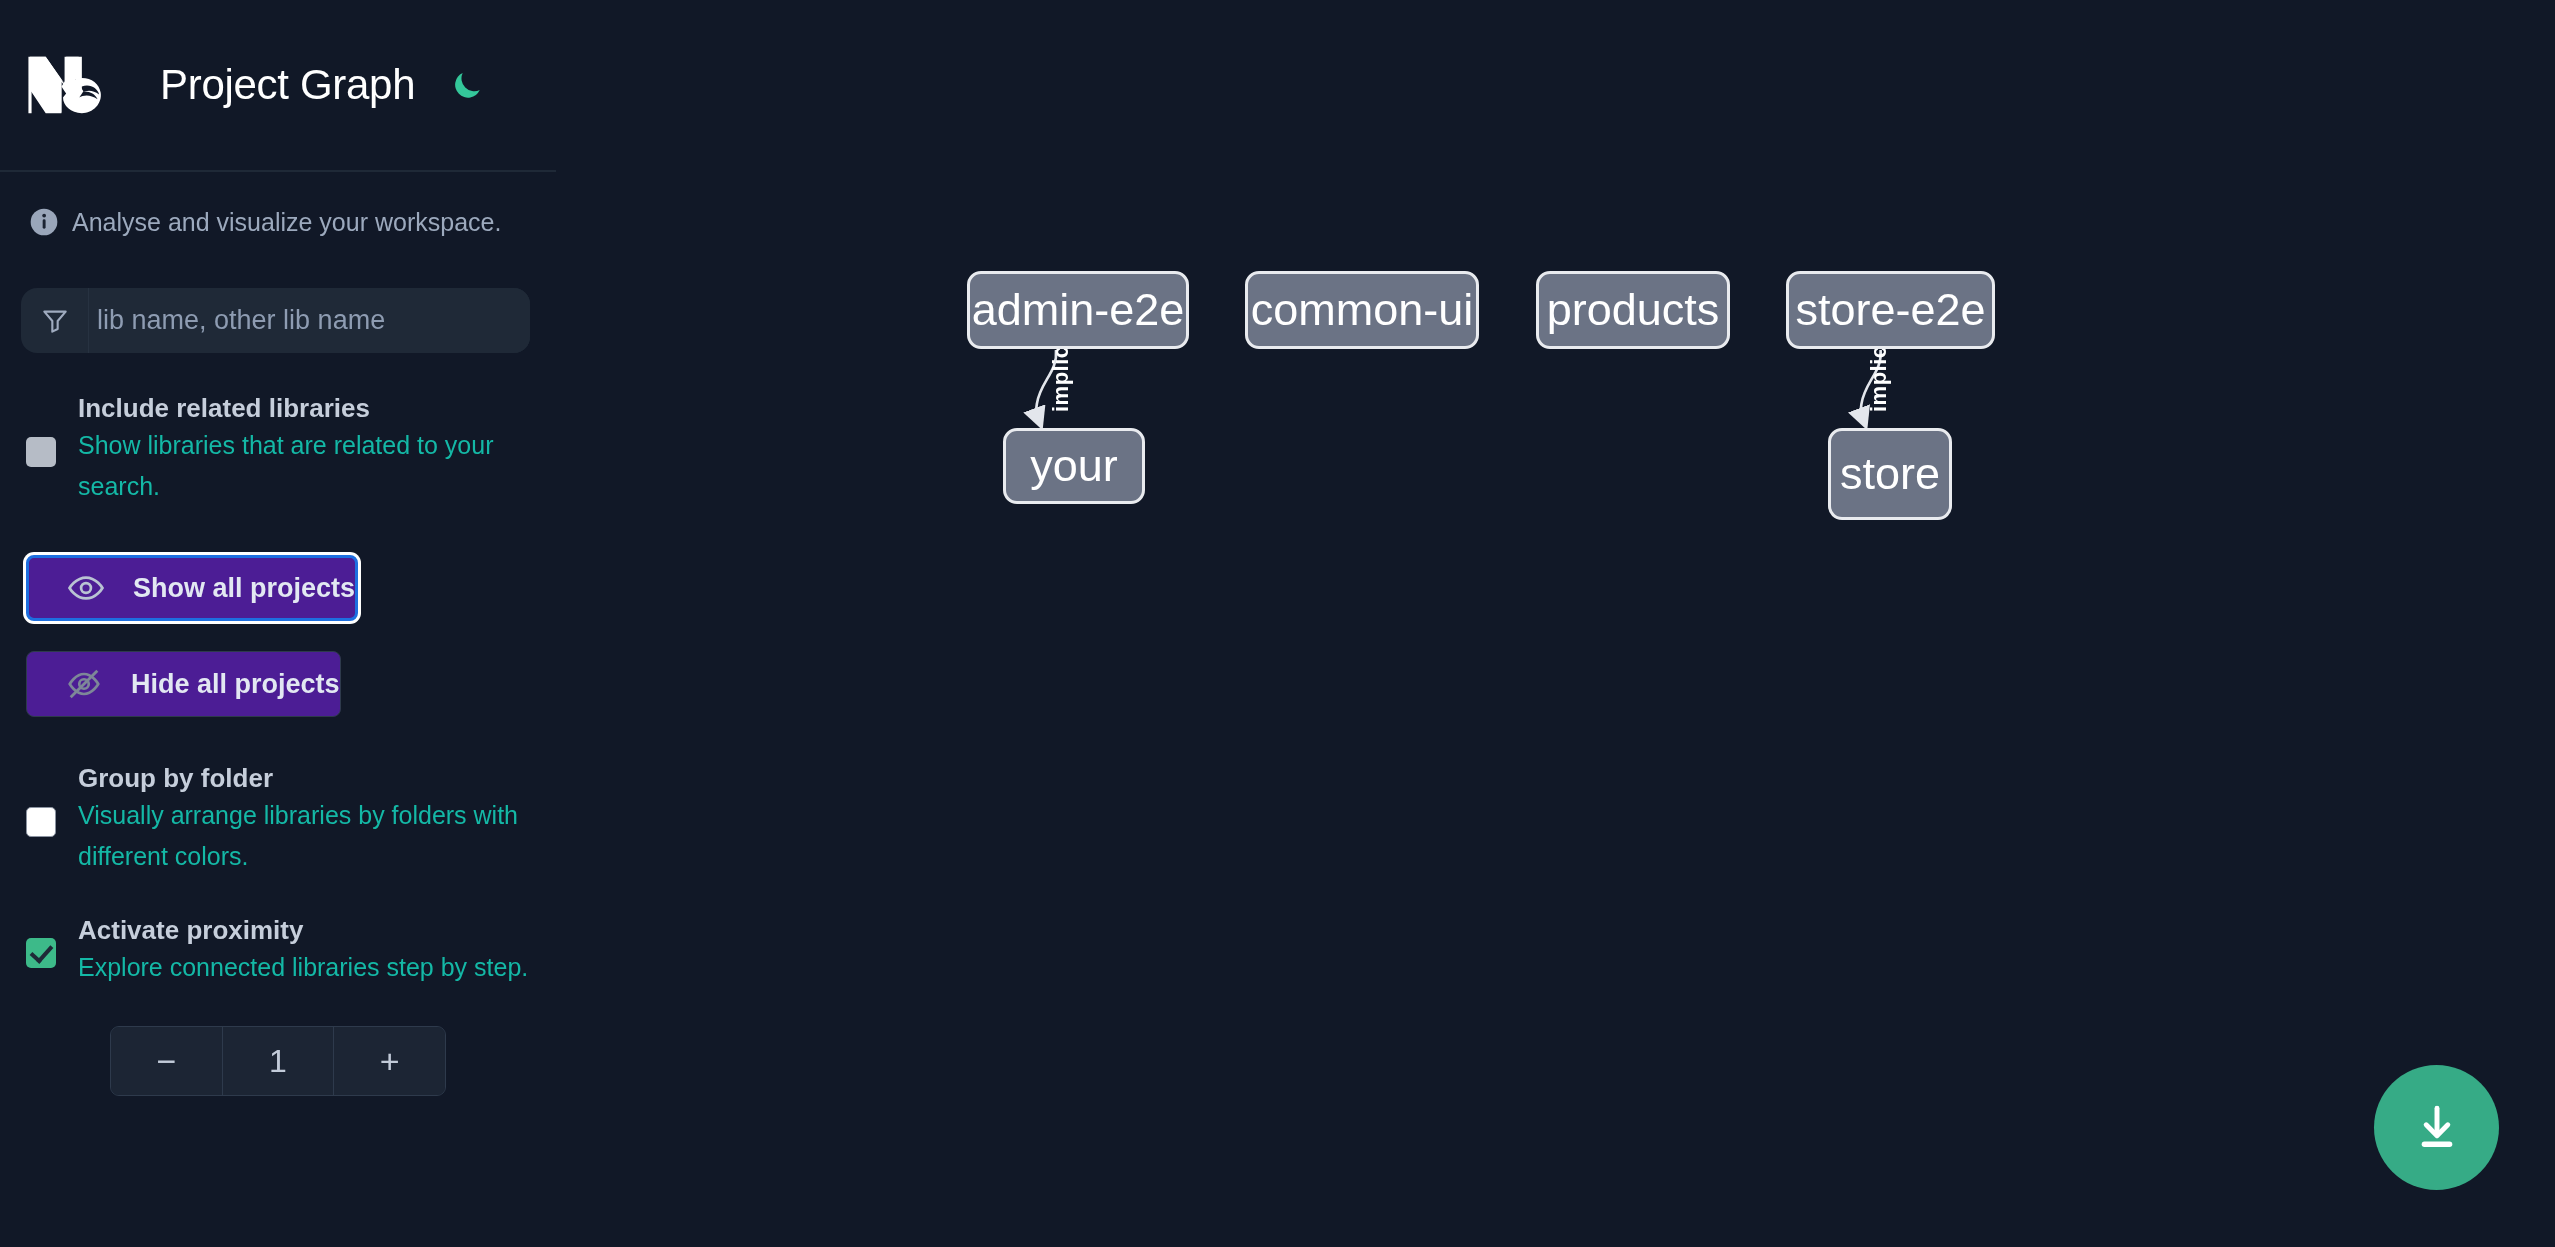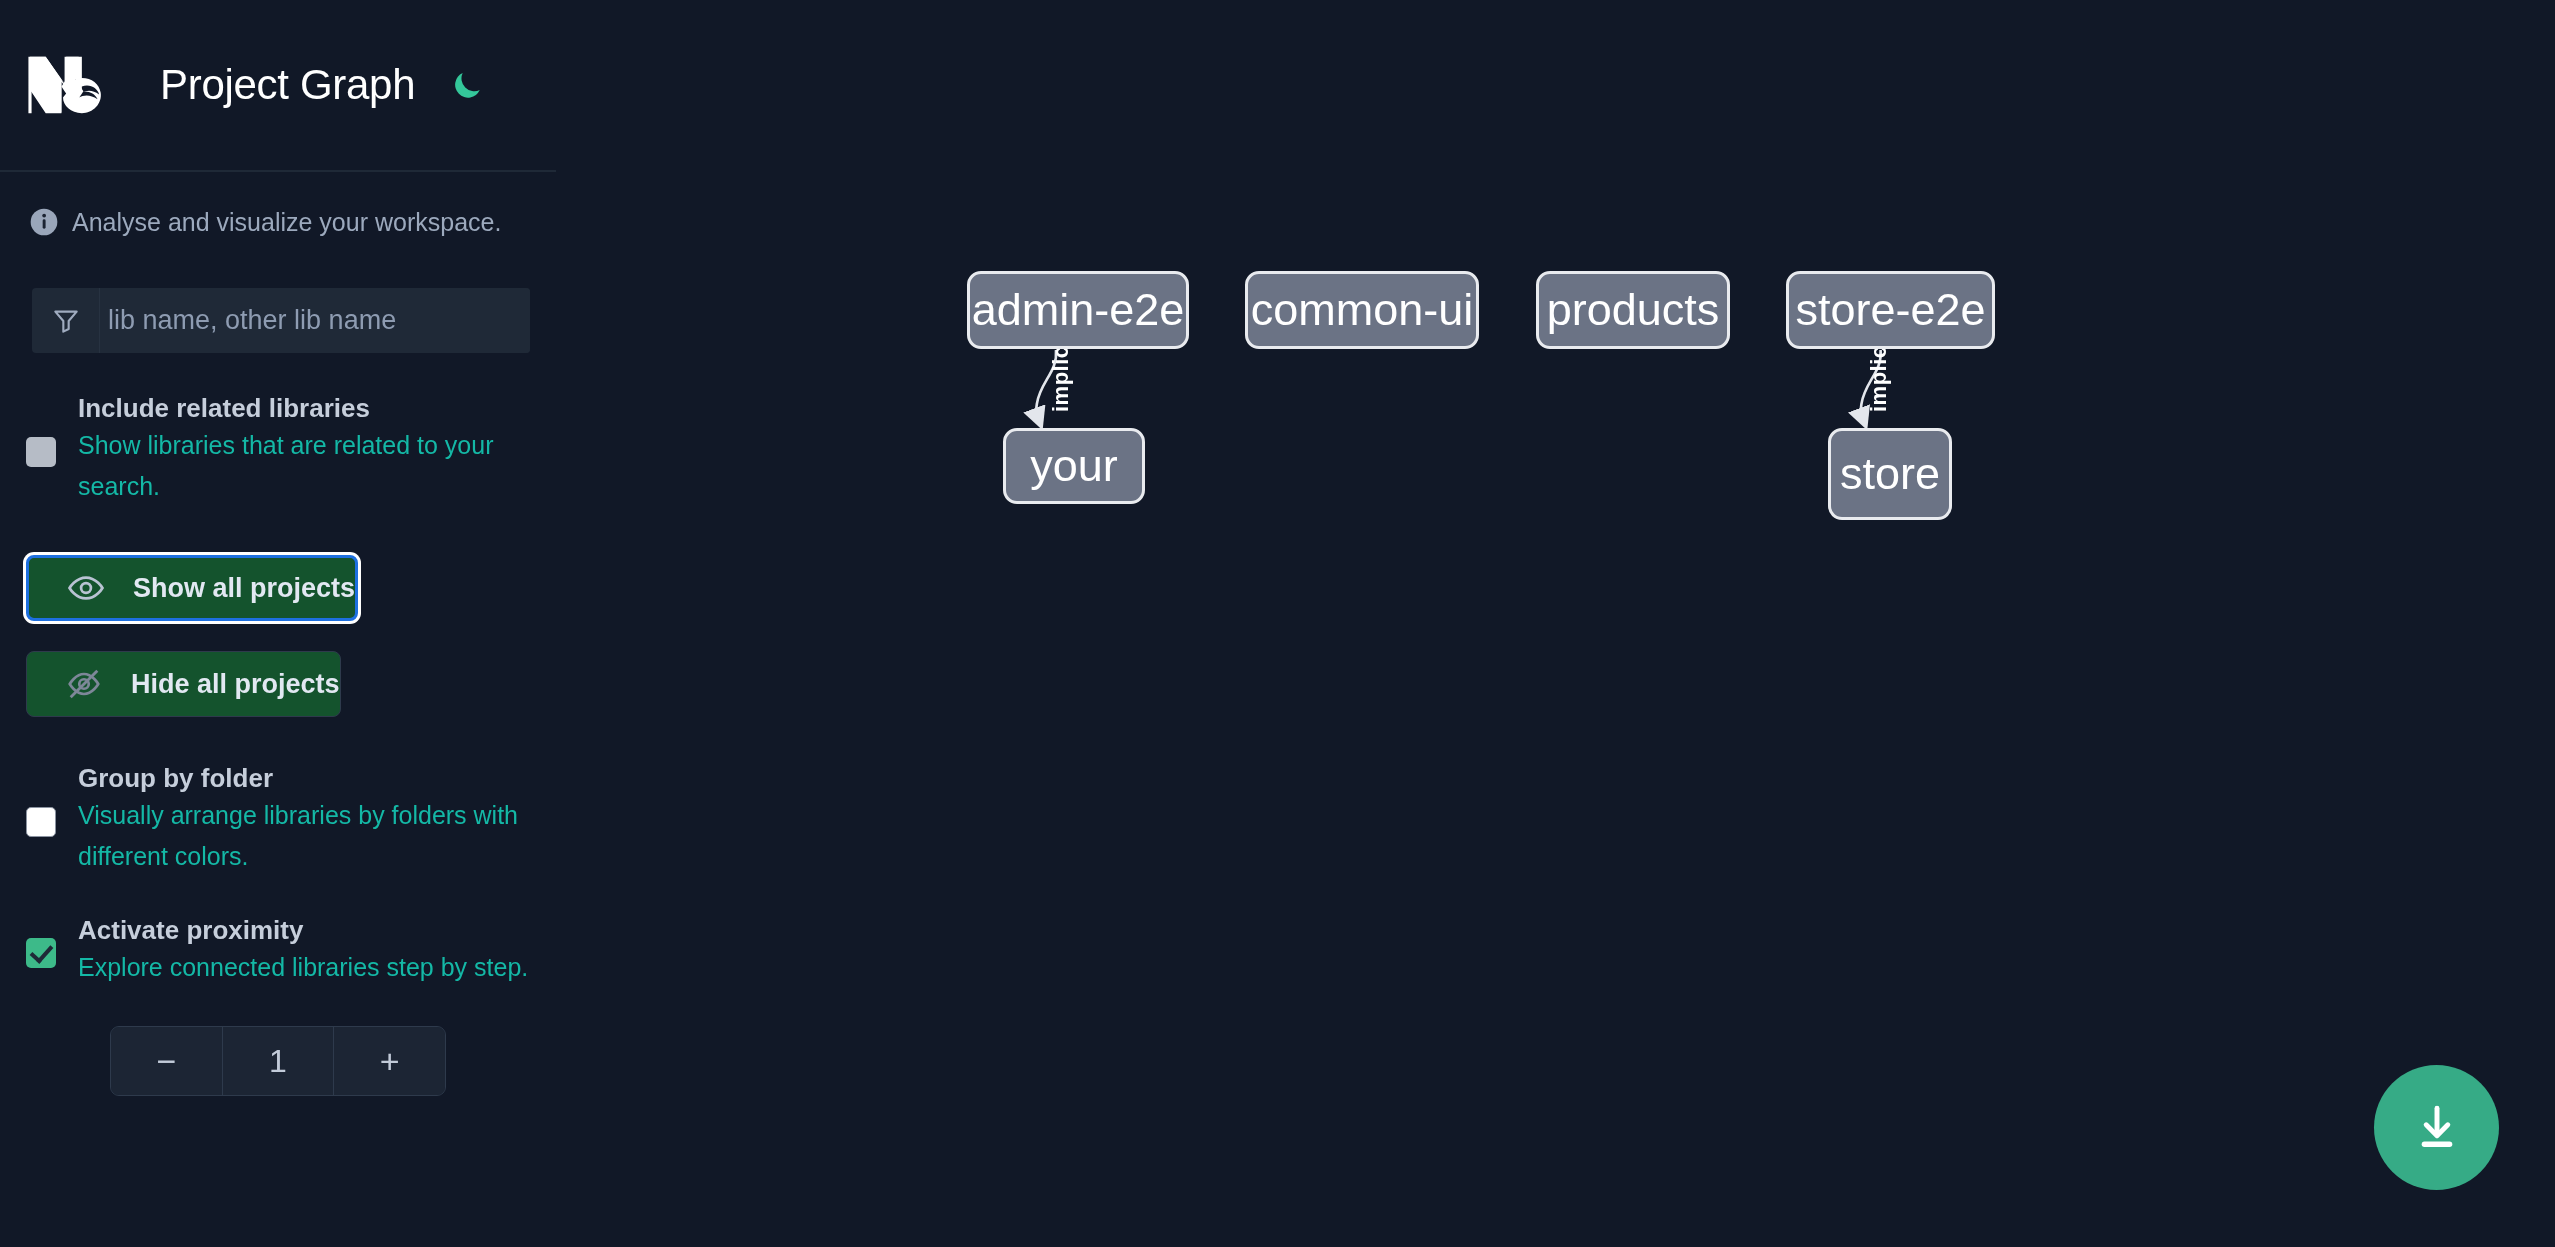--- a/index.html
+++ b/index.html
@@ -75,26 +75,26 @@
   }
   .info-icon { width: 32px; height: 32px; flex: 0 0 32px; display:block; }
   .sb-info-text {
     color: #9ca9bd;
     font-size: 25px;
     white-space: nowrap;
   }
 
   
   .filter-row {
-    margin: 50px 26px 0 32px;
+    margin: 50px 26px 0 21px;
     height: 65px;
     display: flex;
     align-items: stretch;
     background: #1f2937;
-    border-radius: 4px;
+    border-radius: 16px;
     overflow: hidden;
   }
   .filter-icon-box {
     width: 68px;
     display: flex;
     align-items: center;
     justify-content: center;
     border-right: 1px solid #273241;
     flex: 0 0 68px;
   }
@@ -156,21 +156,21 @@
     line-height: 41px;
     max-width: 470px;
   }
 
   
   .big-btn {
     margin: 0 26px;
     height: 66px;
     display: flex;
     align-items: center;
-    background: #14532d;
+    background: #4c1d95;
     border: 1px solid #2e3a4c;
     border-radius: 8px;
     padding-left: 38px;
     gap: 28px;
     cursor: pointer;
   }
   .big-btn .lbl {
     color: #e2e8f2;
     font-size: 27px;
     font-weight: bold;

